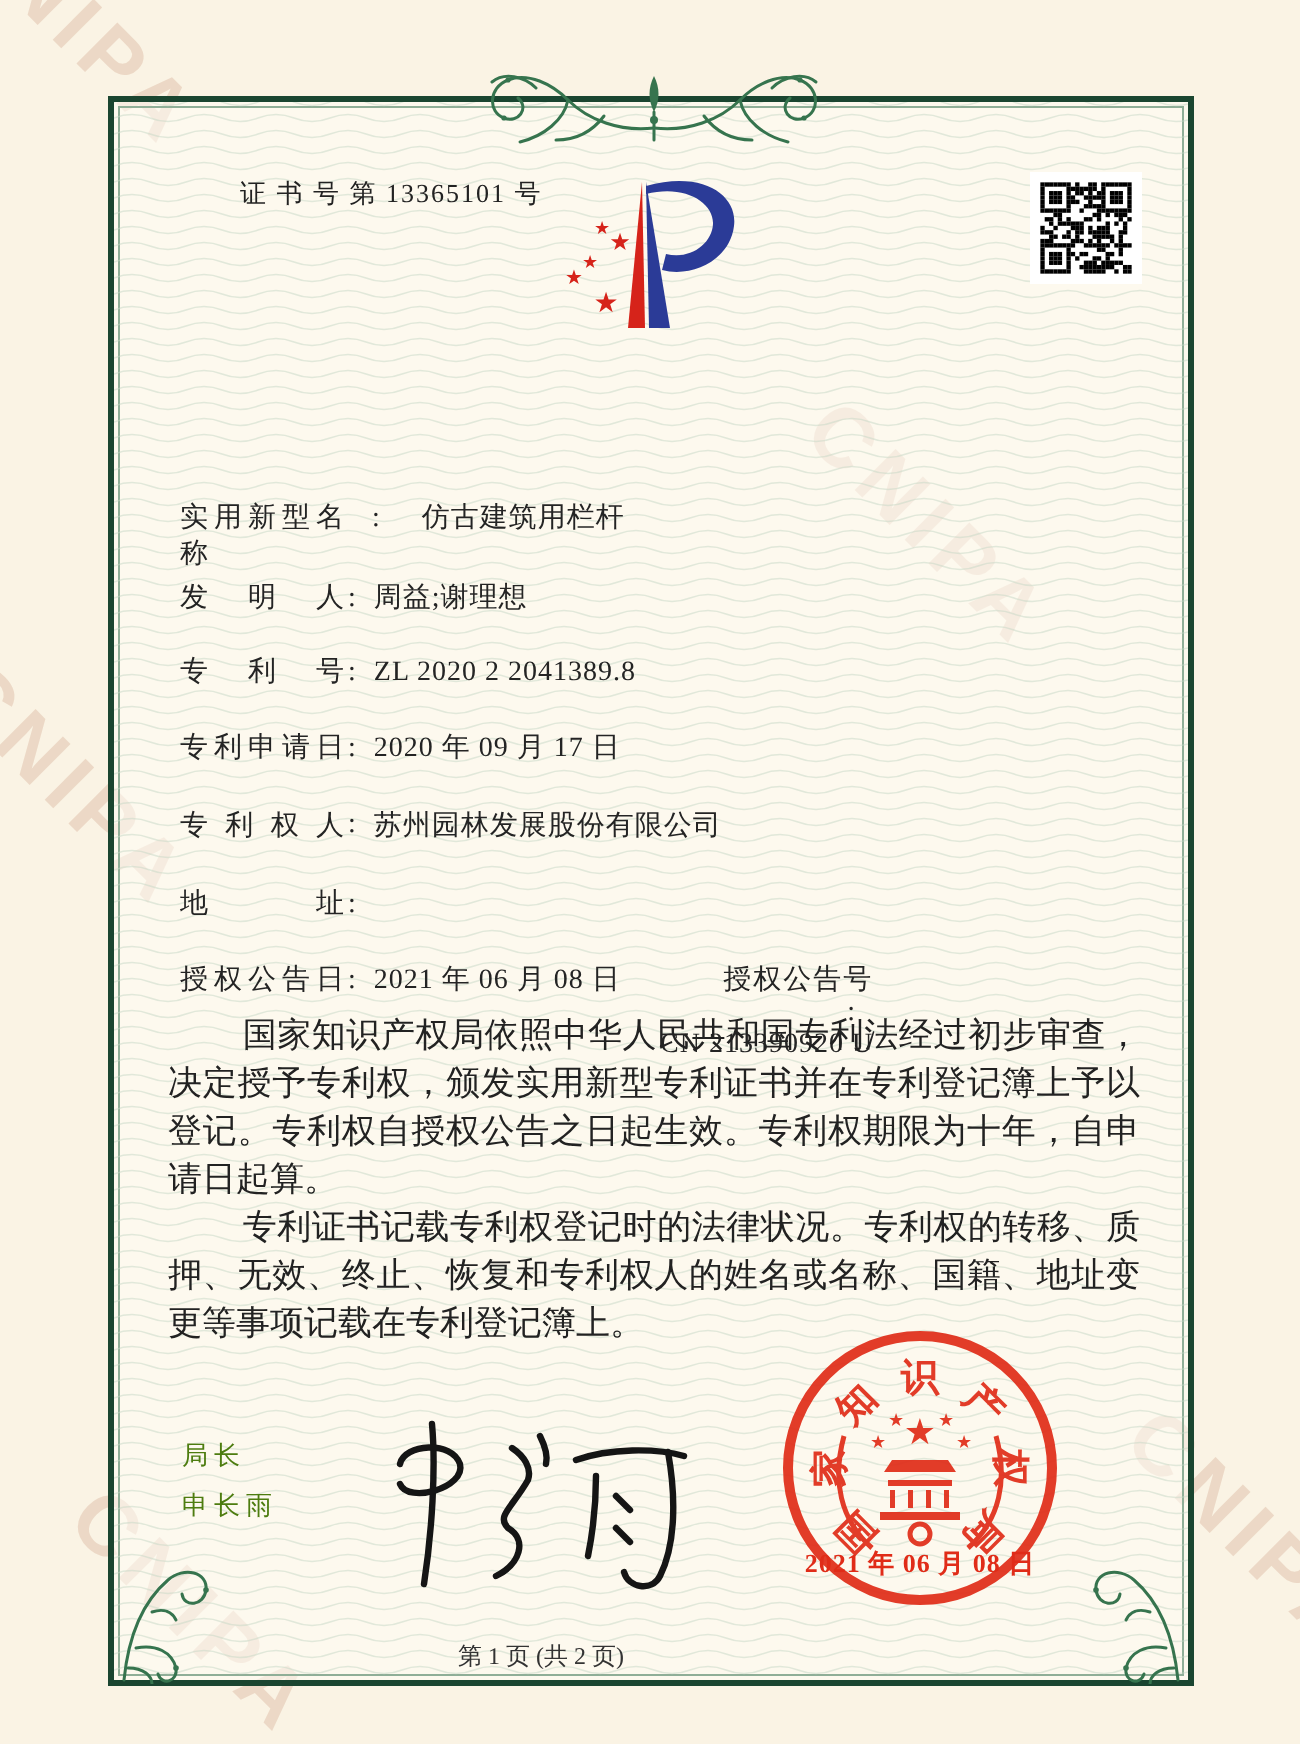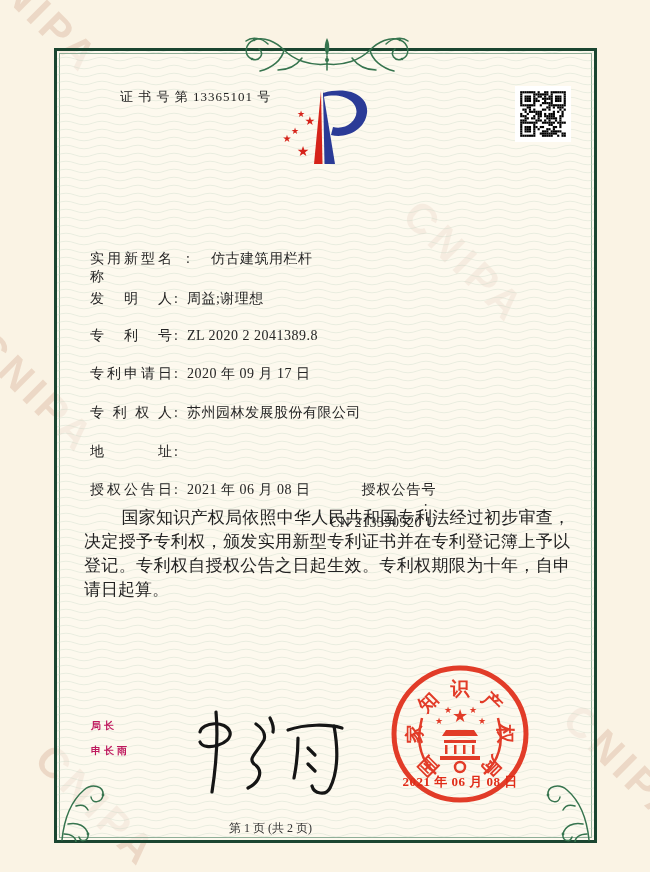--- a/index.html
+++ b/index.html
@@ -31,21 +31,21 @@
   .flabel{display:inline-block;width:82px;text-align:justify;text-align-last:justify;}
   .fcolon{margin-left:2px;margin-right:9px;}
   .fvalue{letter-spacing:.5px;}
   #row7-second{position:absolute;left:240px;display:flex;align-items:flex-end;flex-direction:column;}
   #row7-second .flabel{width:auto;letter-spacing:1px;}
 
   #body-text{left:84px;top:506px;width:486px;font-size:17px;line-height:24px;
              color:#222;text-align:justify;}
   #body-text p{margin:0;text-indent:2.2em;}
 
-  .sig-label{left:91px;font-size:10px;font-weight:bold;letter-spacing:3px;color:#be185d;
+  .sig-label{left:91px;font-size:13px;font-weight:normal;letter-spacing:3px;color:#4d7c0f;
              font-family:"Liberation Sans","DejaVu Sans",sans-serif;}
   #sig-hand{left:190px;top:704px;z-index:5;}
   #sig-hand path{stroke:#151515;stroke-width:3.2;fill:none;stroke-linecap:round;stroke-linejoin:round;}
 
   #seal{left:388px;top:662px;z-index:6;}
   #seal-date{left:388px;top:773px;width:144px;text-align:center;z-index:7;
              color:#e02c18;font-size:13px;font-weight:bold;letter-spacing:.5px;}
 
   #footer{left:0;top:820px;width:541px;text-align:center;font-size:12px;color:#333;}
 
@@ -501,20 +501,21 @@
       <span class="fvalue">2021 年 06 月 08 日</span>
     <span id="row7-second">
       <span class="flabel">授权公告号</span>
         <span class="fcolon">:</span>
         <span class="fvalue">CN 213390920 U</span>
     </span>
   </div>
 
   <div class="abs" id="body-text">
     <p>国家知识产权局依照中华人民共和国专利法经过初步审查，决定授予专利权，颁发实用新型专利证书并在专利登记簿上予以登记。专利权自授权公告之日起生效。专利权期限为十年，自申请日起算。</p>
+    <p>专利证书记载专利权登记时的法律状况。专利权的转移、质押、无效、终止、恢复和专利权人的姓名或名称、国籍、地址变更等事项记载在专利登记簿上。</p>
   </div>
 
   <div class="abs sig-label" style="top:719px;">局长</div>
   <div class="abs sig-label" style="top:744px;">申长雨</div>
 
   <svg class="abs" id="sig-hand" width="160" height="92" viewBox="0 0 160 92">
     <path d="M26,8 C28,30 26,62 22,88"></path>
     <path d="M10,28 C12,18 36,16 40,28 C43,40 14,48 10,38"></path>
     <path d="M66,20 C72,24 76,30 74,36 C66,50 58,54 64,60 C74,66 70,78 58,84"></path>
     <path d="M80,14 C83,20 84,24 83,28"></path>

